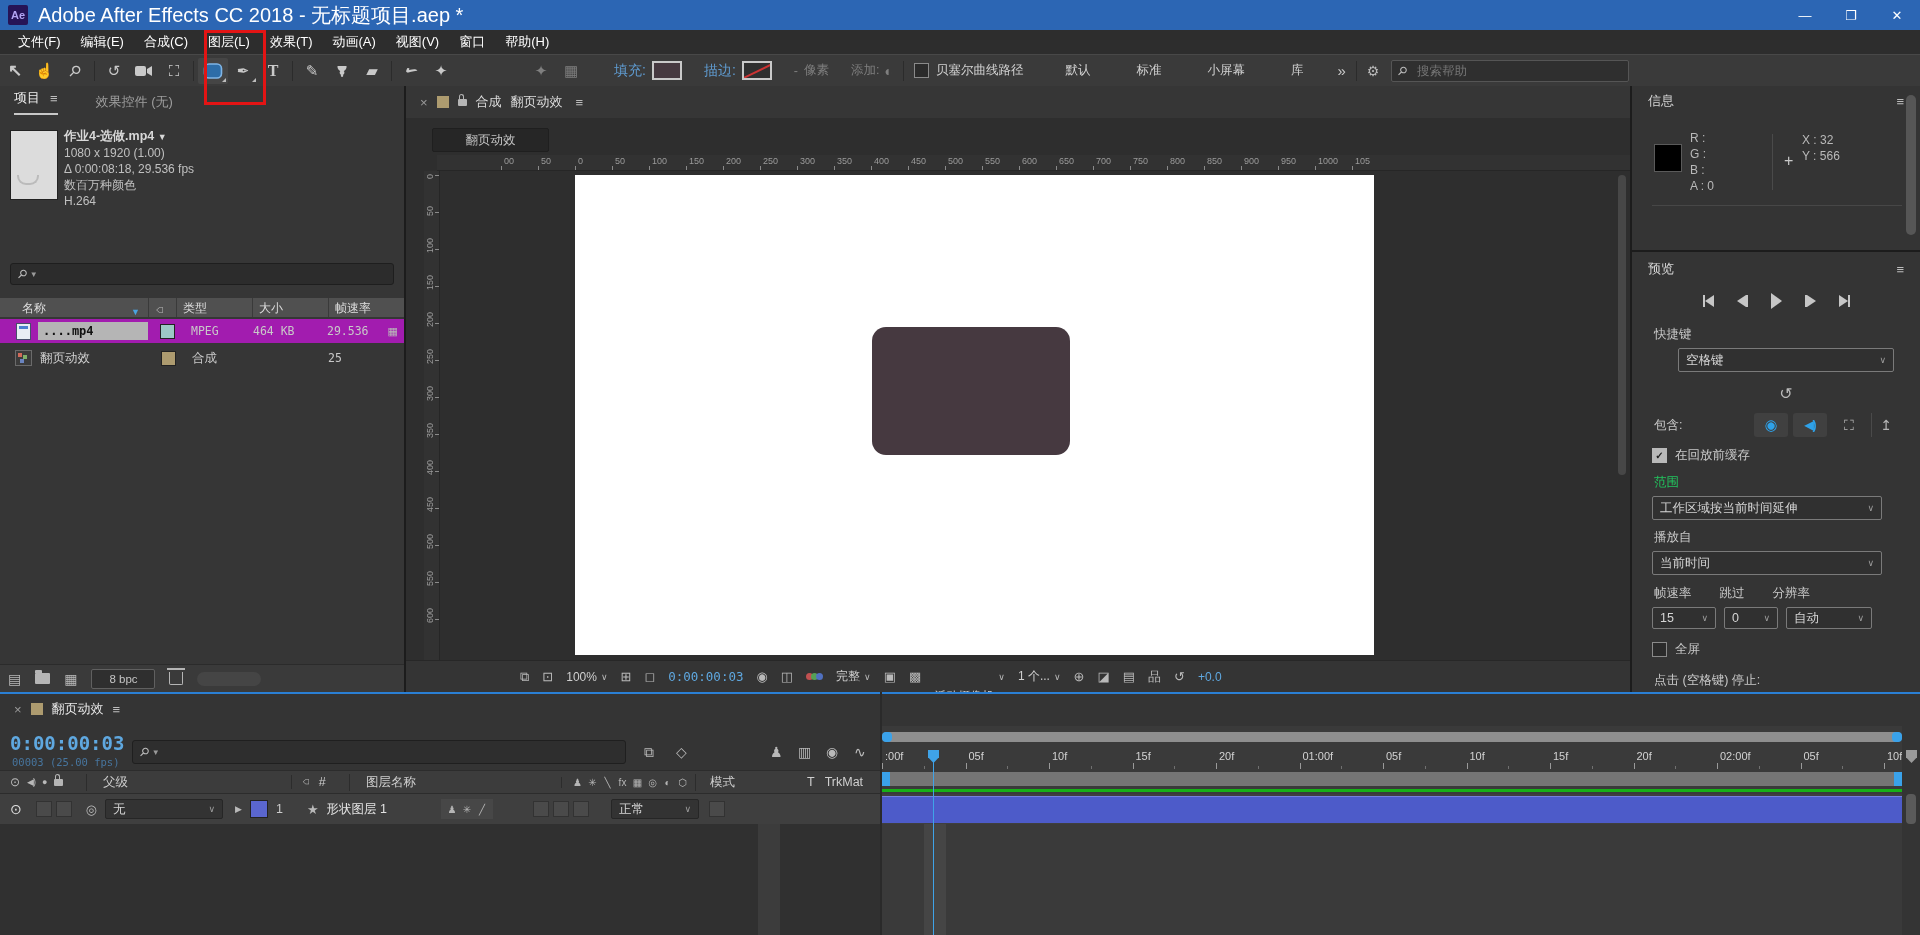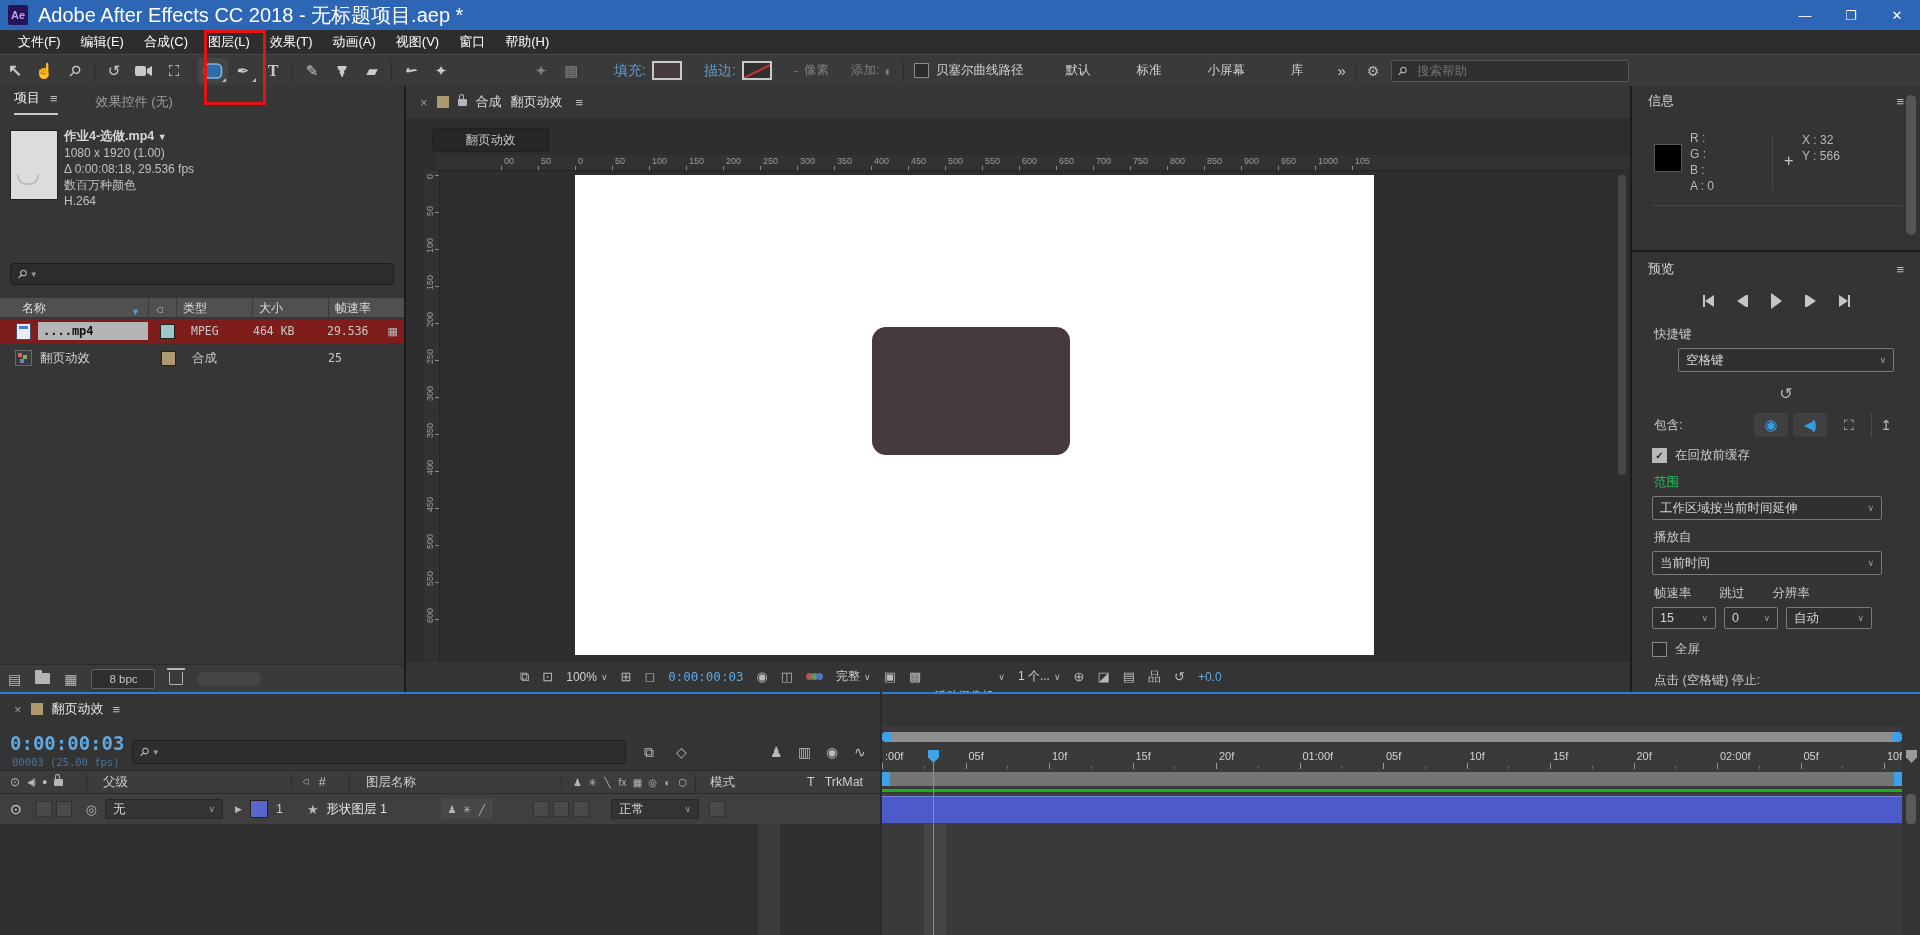--- a/index.html
+++ b/index.html
@@ -204,21 +204,21 @@
         <span style="color:#4aa3e0;font-size:9px;margin-right:8px;">▼</span>
       </span>
       <span class="hdrcell" style="width:28px;">
           <span class="ico" style="display:inline-block;transform:rotate(-90deg);font-size:12px;">⌂</span>
         </span>
       <span class="hdrcell" style="width:76px;">类型</span>
       <span class="hdrcell" style="width:76px;">大小</span>
       <span class="hdrcell" style="flex:1;">帧速率</span>
     </div>
 
-    <div class="flex abs" style="left:0;top:233px;width:404px;height:24px;background:#7f1d1d;">
+    <div class="flex abs" style="left:0;top:233px;width:404px;height:24px;background:#a21caf;">
       <span style="margin-left:16px;" class="fileic"></span>
       <span class="mono" style="margin-left:7px;width:110px;height:18px;background:#b5b5b5;color:#111;font-weight:700;font-size:12px;display:flex;align-items:center;padding-left:5px;box-sizing:border-box;">....mp4</span>
       <span class="labelsq" style="margin-left:12px;background:#9cc8c5;"></span>
       <span class="mono" style="margin-left:16px;width:62px;font-size:11.5px;color:#c8c8c8;">MPEG</span>
       <span class="mono" style="width:74px;font-size:11.5px;color:#c8c8c8;">464 KB</span>
       <span class="mono" style="font-size:11.5px;color:#c8c8c8;">29.536</span>
       <span class="ico" style="margin-left:auto;margin-right:6px;font-size:11px;">▦</span>
     </div>
 
     <div class="flex abs" style="left:0;top:260px;width:404px;height:24px;">

